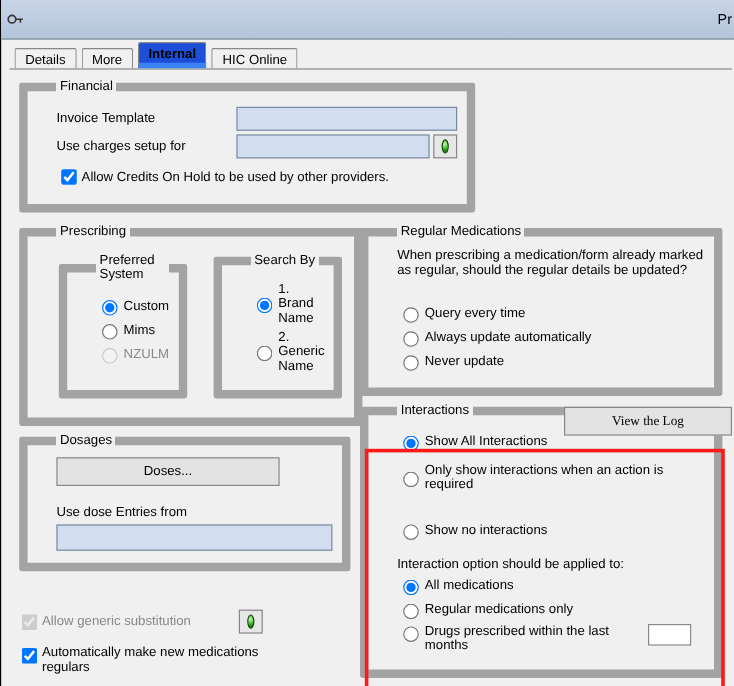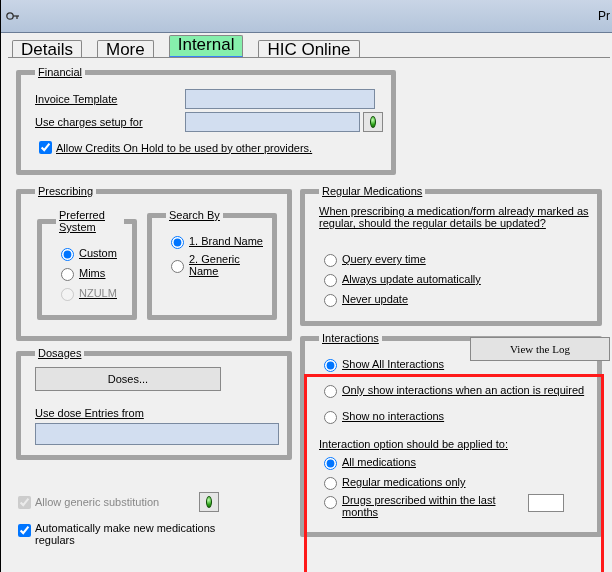--- a/index.html
+++ b/index.html
@@ -44,52 +44,52 @@
     display: flex;
     align-items: flex-end;
     height: 22px;
     margin-left: 4px;
   }
   .tab {
     border: 1px solid #888;
     border-bottom: none;
     background: #f0f0f0;
     padding: 3px 8px;
-    margin-right: 15px;
-    font-size: 17px;
+    margin-right: 4px;
+    font-size: 11px;
     cursor: pointer;
     border-radius: 2px 2px 0 0;
     position: relative;
     top: 1px;
     height: 18px;
     line-height: 12px;
   }
   .tab.active {
-    background: #86efac;
+    background: #1d4ed8;
     height: 22px;
     top: 0;
-    border-bottom: 1px solid #3b82f6;
+    border-bottom: 5px solid #3b82f6;
     z-index: 3;
+    font-weight: bold;
   }
   .tab-body {
     border-top: 1px solid #888;
     background: #f0f0f0;
     padding: 4px 6px;
     position: relative;
     height: 540px;
   }
 
   
   fieldset {
-    border: 5px solid #a3a3a3;
+    border: 7px solid #a3a3a3;
     border-radius: 2px;
     margin: 4px 2px 6px 2px;
-    padding: 8px 8px 10px 14px;
-    font-size: 11px;
-    text-decoration: underline;
+    padding: 8px 8px 10px 24px;
+    font-size: 11px;
   }
   fieldset > legend {
     padding: 0 3px;
     font-size: 11px;
     color: #000;
   }
 
   .row {
     display: flex;
     align-items: center;
@@ -219,21 +219,21 @@
           <input type="checkbox" class="chk" checked="" style="">
           <span>Allow Credits On Hold to be used by other providers.</span>
         </div>
       </fieldset>
 
       <div class="cols">
         <div class="col-left">
 
           <fieldset>
             <legend>Prescribing</legend>
-            <div style="display:flex; gap:6px;justify-content:center;">
+            <div style="display:flex; gap:18px;justify-content:center;">
               <fieldset style="flex:0 0 100px;">
                 <legend>Preferred System</legend>
                 <div class="radio-row">
                     <input type="radio" name="ps" checked="" style="">
                     <span>Custom</span>
                   </div>
                 <div class="radio-row">
                     <input type="radio" name="ps" style="">
                     <span>Mims</span>
                   </div>
@@ -303,21 +303,21 @@
           <fieldset style="position:relative;">
             <legend>Interactions</legend>
             <div class="radio-row">
                 <input type="radio" name="ix" checked="" style="">
                 <span>Show All Interactions</span>
               </div>
             <div class="radio-row" style="margin-top:10px;">
                 <input type="radio" name="ix" style="">
                 <span>Only show interactions when an action is required</span>
               </div>
-            <div class="radio-row" style="margin-top:10px;">
+            <div class="radio-row" style="margin-top:24px;">
                 <input type="radio" name="ix" style="">
                 <span>Show no interactions</span>
               </div>
 
             <div style="margin-top:14px;">Interaction option should be applied to:</div>
             <div class="radio-row">
                 <input type="radio" name="ixa" checked="" style="">
                 <span>All medications</span>
               </div>
             <div class="radio-row">

